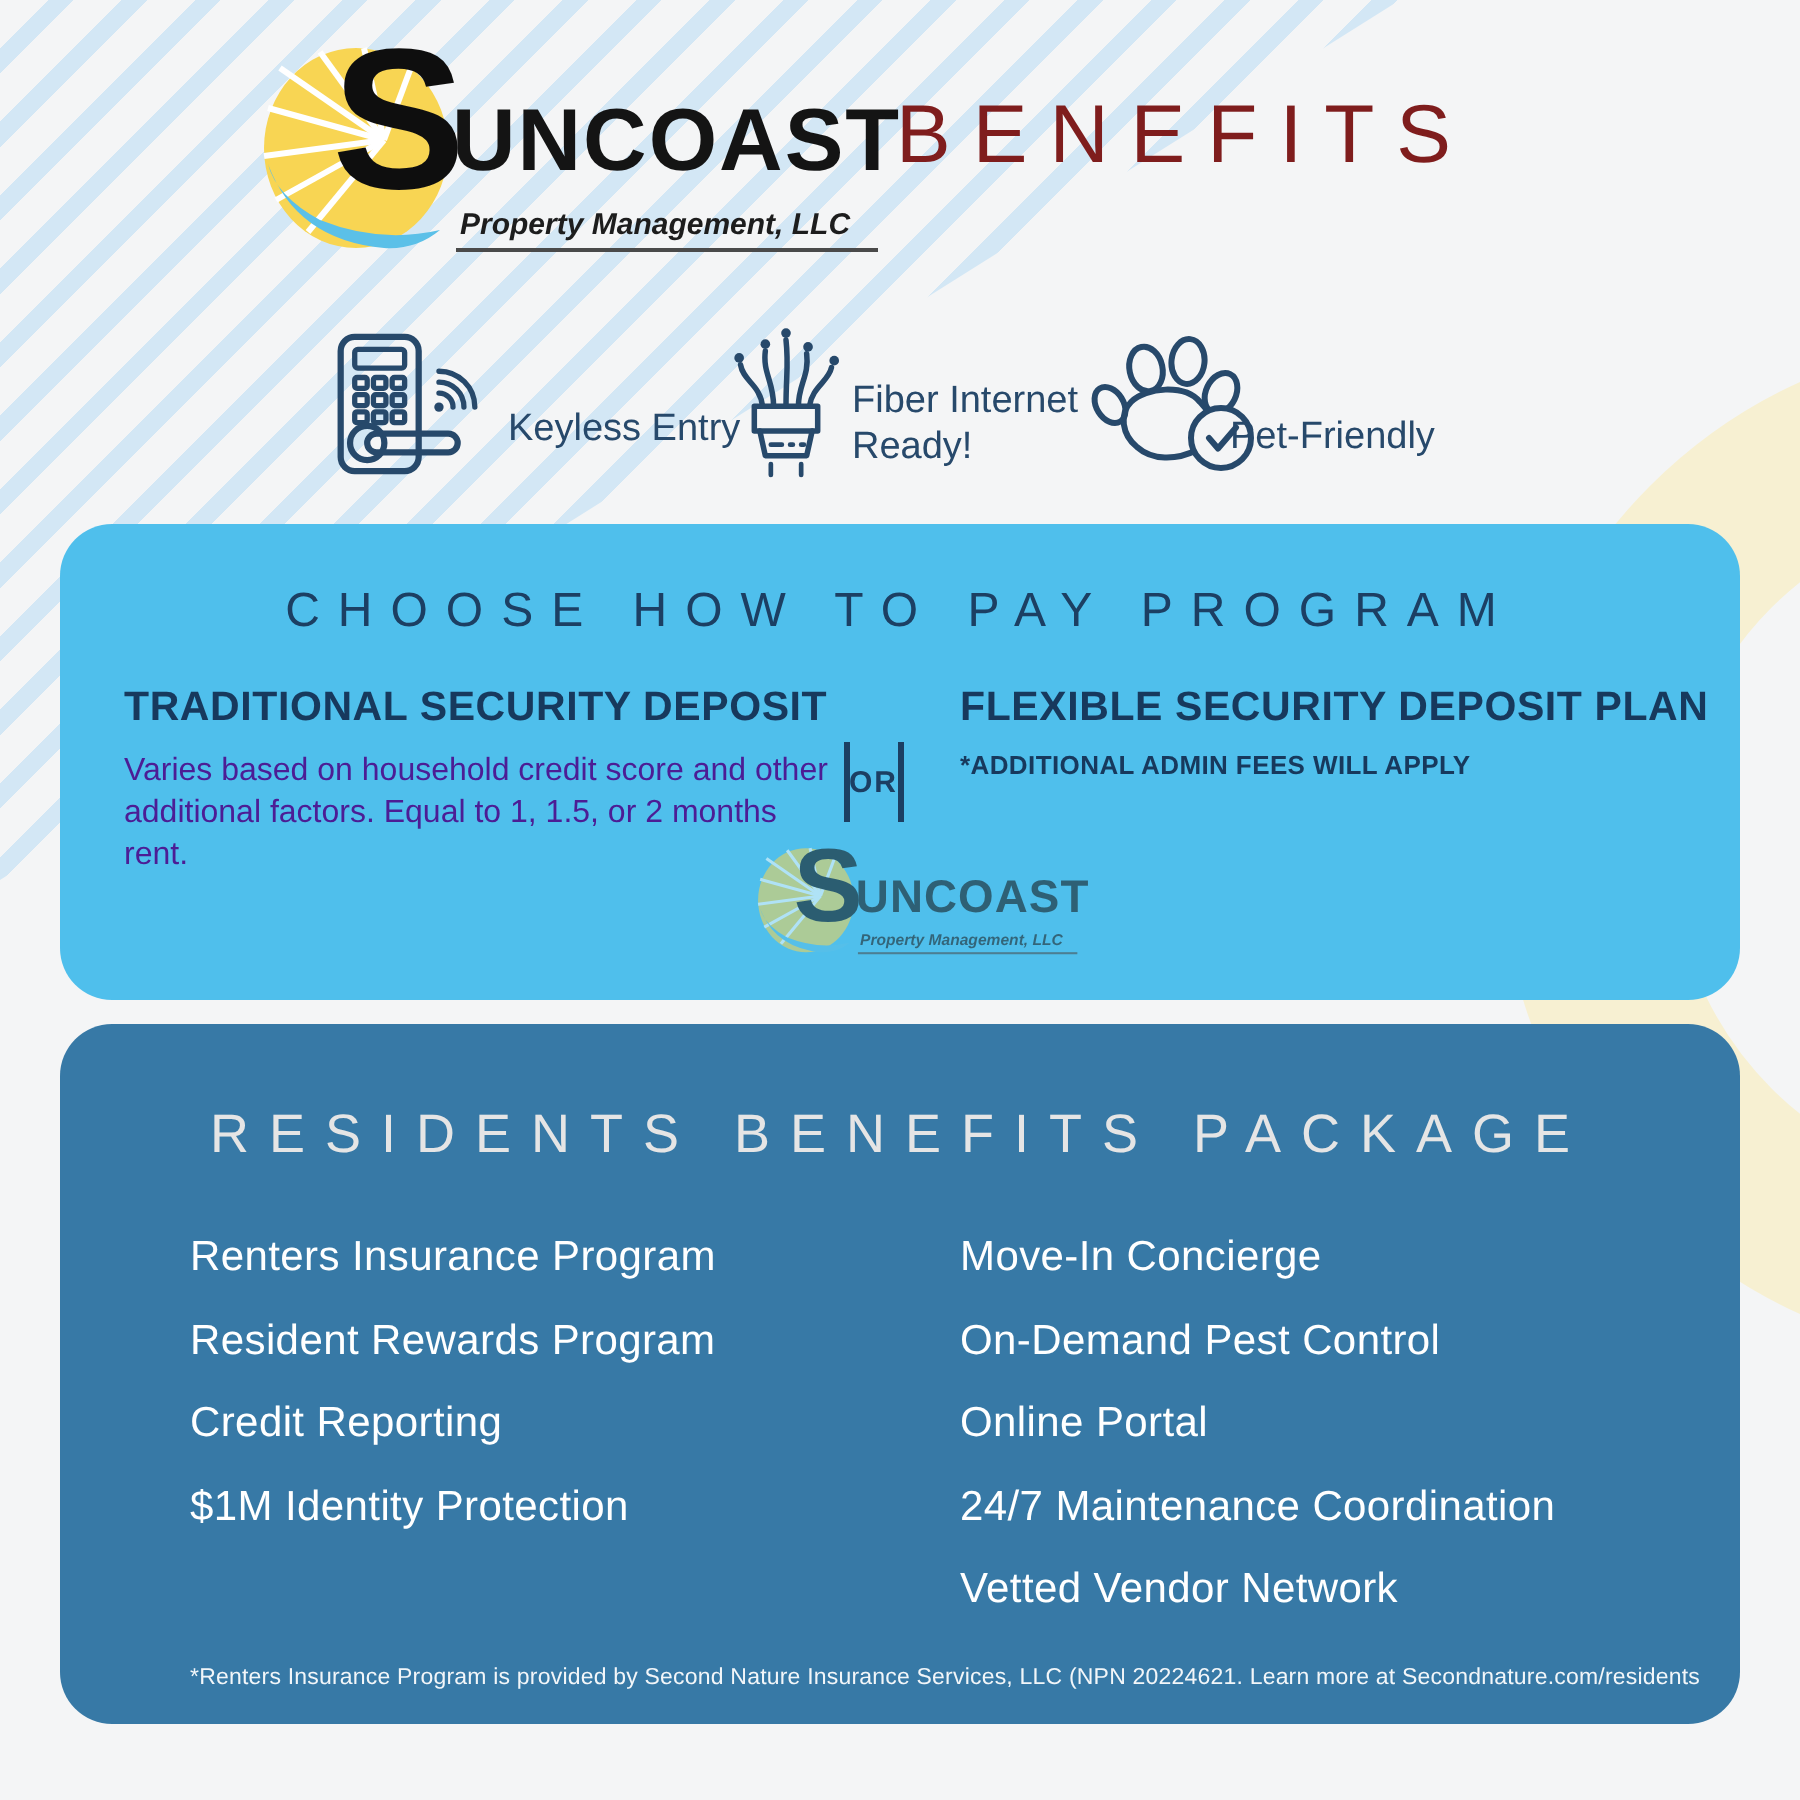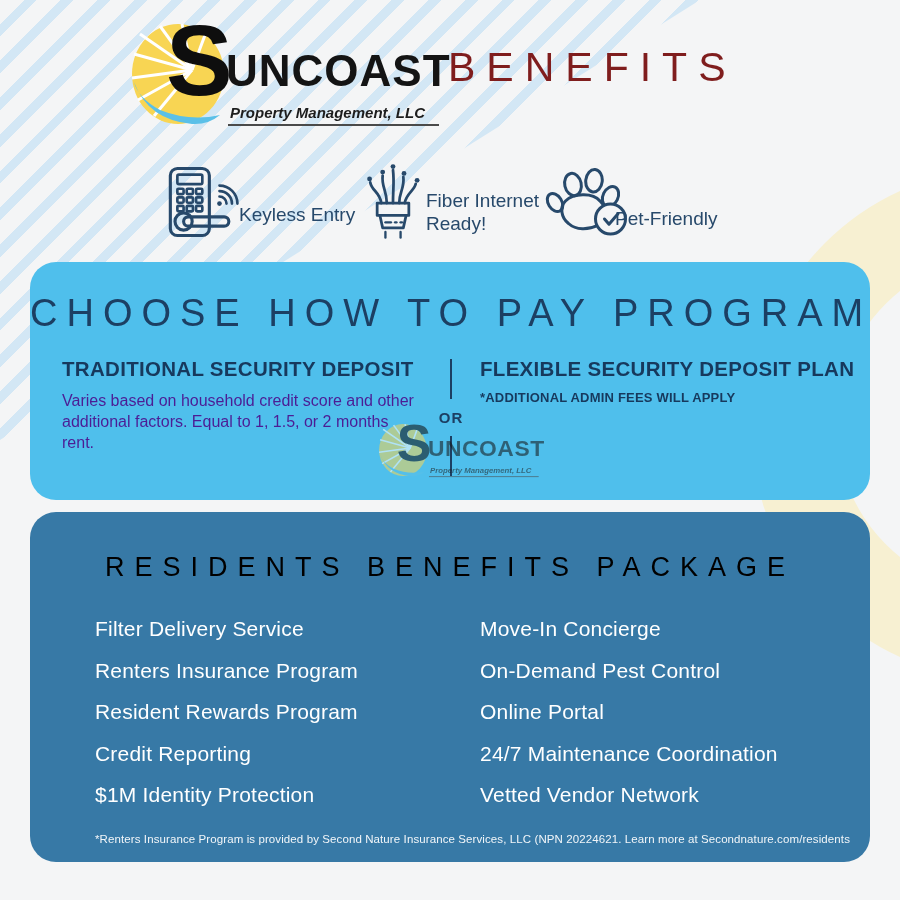--- a/index.html
+++ b/index.html
@@ -37,56 +37,56 @@
     border-bottom:2px solid #4a4a4a; padding:0 14px 3px 2px;
   }
   .header-logo { left:130px; top:20px; }
   .benefits-title {
     position:absolute; left:448px; top:44px; font-size:41px; font-weight:500;
     letter-spacing:11px; color:#7f1d1d; white-space:nowrap;
   }
   
   .amenity-label { color:#27496b; font-size:19px; font-weight:500; line-height:1.2; }
   .am-keyless { position:absolute; left:168px; top:158px; }
-  .am-keyless .amenity-label { position:absolute; left:71px; top:46px; white-space:nowrap; }
+  .am-keyless .amenity-label { position:absolute; left:86px; top:46px; white-space:nowrap; }
   .am-fiber { position:absolute; left:362px; top:160px; }
   .am-fiber .amenity-label { position:absolute; left:64px; top:30px; width:115px; }
   .am-paw { position:absolute; left:543px; top:168px; }
   .am-paw .amenity-label { position:absolute; left:72px; top:40px; white-space:nowrap; }
   
   .card-light {
     position:absolute; left:30px; top:262px; width:840px; height:238px;
     background:#4fbfec; border-radius:26px; color:#1c3f63;
   }
   .card-light h2 {
-    margin-top:30px; text-align:center; font-size:38px; font-weight:500;
+    margin-top:30px; text-align:center; font-size:24px; font-weight:500;
     letter-spacing:9px; color:#1c3f63; white-space:nowrap;
   }
   .pay-grid {
     display:grid; grid-template-columns:360px 58px 1fr;
     padding:22px 28px 0 32px;
   }
   .pay-col h3 { font-size:20.5px; font-weight:700; letter-spacing:0.3px; color:#17395d; white-space:nowrap; }
   .pay-col p { margin-top:9px; font-size:16px; line-height:1.32; color:#4c1d95; max-width:372px; }
   .fees-note { margin-top:9px; font-size:13px; font-weight:700; letter-spacing:0.2px; color:#17395d; }
-  .divider { display:flex; flex-direction:column; align-items:center; padding-top:2px; }
+  .divider { display:flex; flex-direction:row; align-items:center; padding-top:2px; }
   .divider .line { width:2.5px; height:40px; background:#1c3f63; }
   .divider .or { font-size:15px; font-weight:600; letter-spacing:1px; margin:10px 0; color:#1c3f63; }
   .watermark {
     left:348px; top:160px; transform:scale(0.52); transform-origin:top left;
     opacity:0.55;
   }
   
   .card-dark {
     position:absolute; left:30px; top:512px; width:840px; height:350px;
     background:#3779a6; border-radius:26px; color:#ffffff;
   }
   .card-dark h2 {
     margin-top:40px; text-align:center; font-size:27px; font-weight:500;
-    letter-spacing:10px; color:#000000; white-space:nowrap;
+    letter-spacing:10px; color:#e5e5e5; white-space:nowrap;
   }
   .benefit-cols { display:flex; padding:34px 0 0 65px; }
   .benefit-col { display:flex; flex-direction:column; gap:17.5px; }
   .benefit-col.left { width:385px; }
   .benefit-item { font-size:21px; font-weight:400; letter-spacing:0.2px; }
   .footnote {
     position:absolute; left:65px; bottom:17px; font-size:11.5px; color:#f2f6f9;
     letter-spacing:0.1px; white-space:nowrap;margin-top:40px;
   }
   svg .st { fill:none; stroke:#27496b; stroke-width:4; stroke-linecap:round; stroke-linejoin:round; }
@@ -227,21 +227,20 @@
       <div class="big-s">S</div>
       <div class="word">UNCOAST</div>
       <div class="tagline">Property Management, LLC</div>
     </div>
   </div>
 
   <div class="card-dark">
     <h2>RESIDENTS BENEFITS PACKAGE</h2>
     <div class="benefit-cols">
       <div class="benefit-col left">
-          <div class="benefit-item">Filter Delivery Service</div>
           <div class="benefit-item">Renters Insurance Program</div>
           <div class="benefit-item">Resident Rewards Program</div>
           <div class="benefit-item">Credit Reporting</div>
           <div class="benefit-item">$1M Identity Protection</div>
         </div>
       <div class="benefit-col right">
           <div class="benefit-item">Move-In Concierge</div>
           <div class="benefit-item">On-Demand Pest Control</div>
           <div class="benefit-item">Online Portal</div>
           <div class="benefit-item">24/7 Maintenance Coordination</div>

